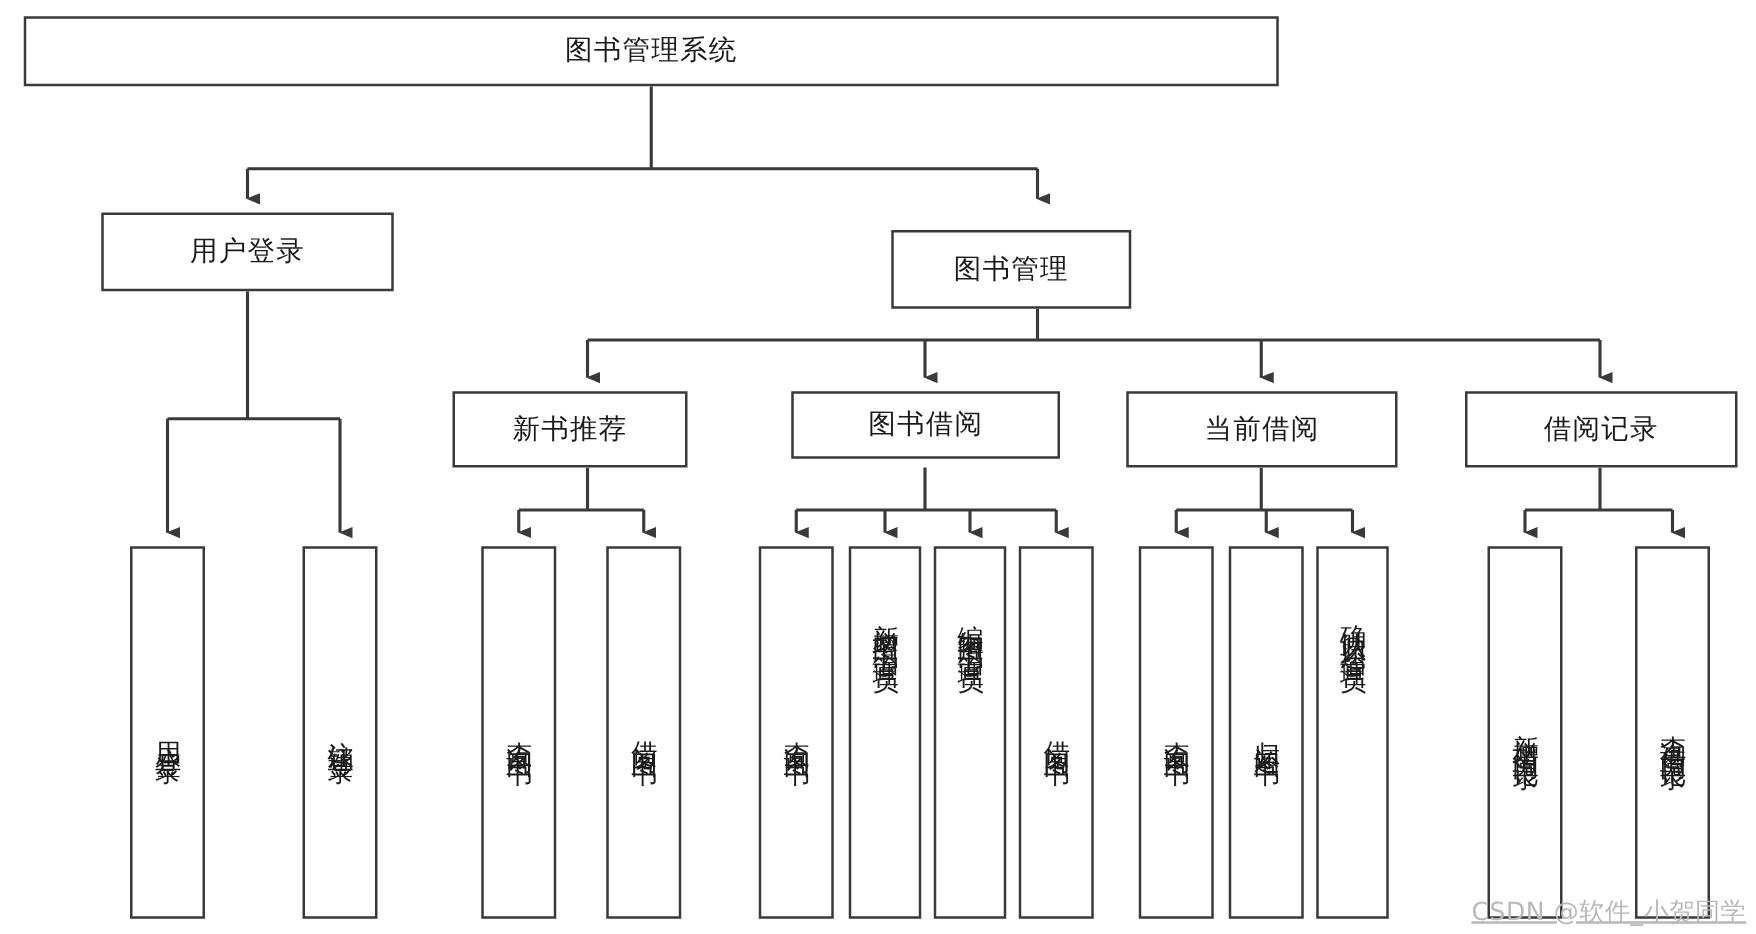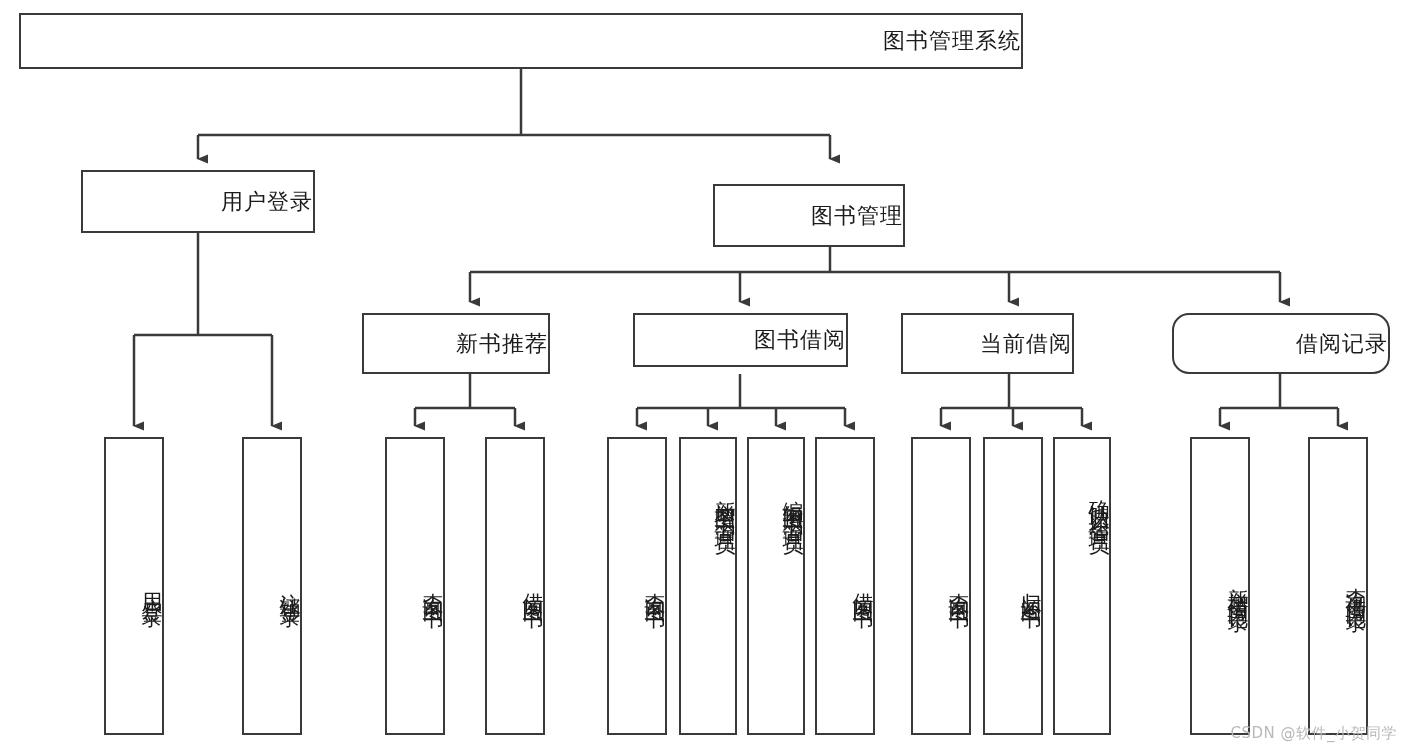--- a/index.html
+++ b/index.html
@@ -16,21 +16,21 @@
   #wires{position:absolute;left:0;top:0;width:1405px;height:747px;}
 
   
   .node{
     position:absolute;
     box-sizing:border-box;
     background:#ffffff;
     border:2.5px solid #3a3a3a;
     display:flex;
     align-items:center;
-    justify-content:flex-end;
+    justify-content:center;
     color:#1b1b1b;
     z-index:3;
   }
   .node .lbl{
     display:block;
     text-align:center;
     line-height:1.18;
     white-space:nowrap;
   }
 
@@ -50,26 +50,27 @@
     -webkit-text-orientation:upright;
     font-size:21px;
     letter-spacing:5px;
     line-height:1;
   }
 
   
   #watermark{
     position:absolute;
     right:8px;bottom:4px;
-    font-size:15px;
+    font-size:20px;
     color:#b9b9b9;
     letter-spacing:.5px;
     z-index:9;
     white-space:nowrap;
     font-family:"DejaVu Sans","Liberation Sans",sans-serif;
+    text-decoration:underline;
   }
 </style>
 </head>
 <body>
 
 <div id="canvas">
 
   <svg id="wires" viewBox="0 0 1405 747" xmlns="http://www.w3.org/2000/svg">
     <defs>
       <marker id="arw" markerWidth="10" markerHeight="11" refX="5" refY="10" orient="auto" markerUnits="userSpaceOnUse">
@@ -122,24 +123,24 @@
       </div>
       <div class="node h" style="left: 713px; top: 184px; width: 192px; height: 63px;">
         <span class="lbl">图书管理</span>
       </div>
       <div class="node h" style="left: 362px; top: 313px; width: 188px; height: 61px;">
         <span class="lbl">新书推荐</span>
       </div>
       <div class="node h" style="left: 633px; top: 313px; width: 215px; height: 54px;">
         <span class="lbl">图书借阅</span>
       </div>
-      <div class="node h" style="left: 901px; top: 313px; width: 173px; height: 61px;">
+      <div class="node h" style="left: 901px; top: 313px; width: 217px; height: 61px;">
         <span class="lbl">当前借阅</span>
       </div>
-      <div class="node h" style="left: 1172px; top: 313px; width: 218px; height: 61px; border-radius: 17px;">
+      <div class="node h" style="left: 1172px; top: 313px; width: 218px; height: 61px;">
         <span class="lbl">借阅记录</span>
       </div>
       <div class="node v center" style="left: 104px; top: 437px; width: 60px; height: 298px;">
         <span class="lbl">用户登录</span>
       </div>
       <div class="node v center" style="left: 242px; top: 437px; width: 60px; height: 298px;">
         <span class="lbl">注销登录</span>
       </div>
       <div class="node v center" style="left: 385px; top: 437px; width: 60px; height: 298px;">
         <span class="lbl">查询图书</span>

